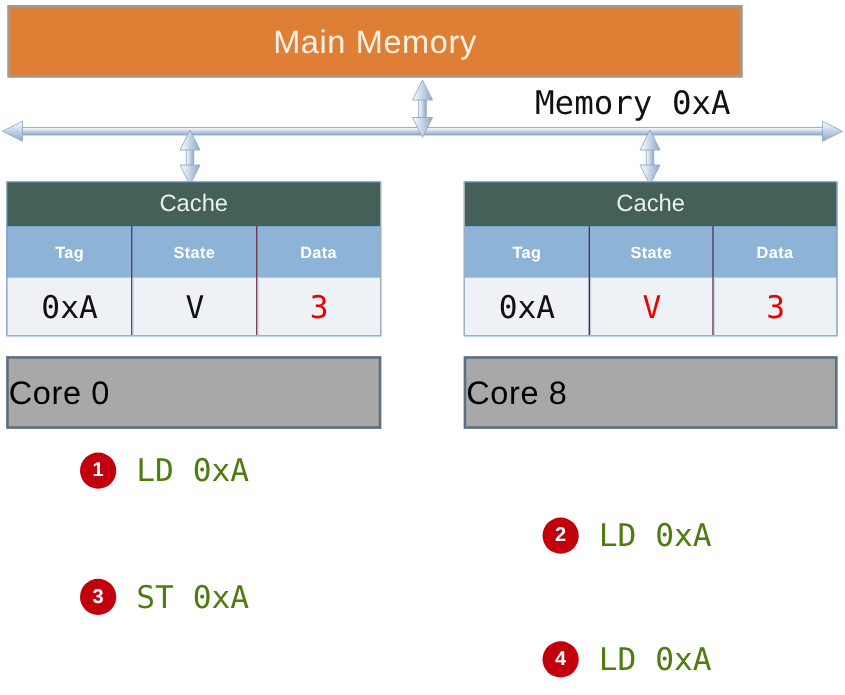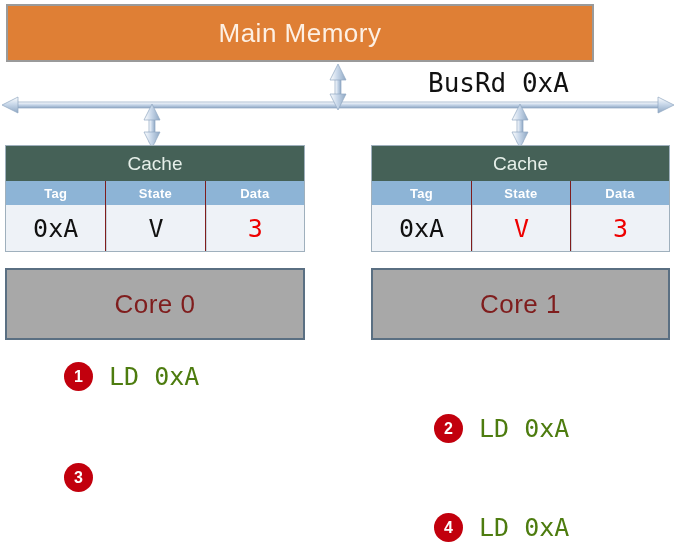--- a/index.html
+++ b/index.html
@@ -45,40 +45,40 @@
   }
   .cache-title{
     background:#456157;height:35px;
     display:flex;align-items:center;justify-content:center;
     color:#e6efe9;font-size:19px;
   }
   .cache-grid{display:flex;}
   .col{flex:1 1 33.3333%;box-sizing:border-box;}
   .col + .col{border-left:1px solid #7f1d1d;}
   .col-head{
-    background:#8db4d6;height:24px;
+    background:#8db4d6;height:41px;
     display:flex;align-items:center;justify-content:center;
     color:#ffffff;font-size:13px;font-weight:bold;letter-spacing:.3px;
   }
   .col-cell{
     background:#eef2f7;height:46px;
     display:flex;align-items:center;justify-content:center;
     font-family:"DejaVu Sans Mono", monospace;
     font-size:25px;color:#111111;
   }
   .col + .col > .col-cell{border-left:1px solid #c8d2da;}
   .cell-red{color:#ee0000;}
 
   .core{
     border:2px solid #5a6f82;
     box-sizing:border-box;
     background:#a8a8a8;
-    height:72px;
-    display:flex;align-items:center;justify-content:center;
-    color:#7f1d1d;font-size:26px;letter-spacing:.5px;
+    height:58px;
+    display:flex;align-items:center;
+    color:#000000;font-size:26px;letter-spacing:.5px;
   }
 
   
   .instr{
     position:absolute;
     display:flex;align-items:center;
   }
   .badge{
     width:29px;height:29px;border-radius:50%;
     background:#c2000d;
@@ -95,21 +95,21 @@
 </style>
 </head>
 <body>
 
 <div class="stage">
 
   <div class="mem-box">
     <span class="mem-label">Main Memory</span>
   </div>
 
-  <div class="bus-label">BusRd 0xA</div>
+  <div class="bus-label">Memory 0xA</div>
 
   <svg class="wires" viewBox="0 0 676 330" xmlns="http://www.w3.org/2000/svg">
     <defs>
       <linearGradient id="gH" x1="0" y1="0" x2="0" y2="1">
         <stop offset="0%" stop-color="#ffffff"></stop>
         <stop offset="45%" stop-color="#c9d8ea"></stop>
         <stop offset="100%" stop-color="#8fa8c4"></stop>
       </linearGradient>
       <linearGradient id="gV" x1="0" y1="0" x2="1" y2="0">
         <stop offset="0%" stop-color="#ffffff"></stop>
@@ -178,36 +178,37 @@
           <div class="col-head">State</div>
           <div class="col-cell cell-red">V</div>
         </div>
         <div class="col">
           <div class="col-head">Data</div>
           <div class="col-cell cell-red">3</div>
         </div>
       </div>
     </div>
     <div class="core" style="margin-top:16px;">
-      <span>Core 1</span>
+      <span>Core 8</span>
     </div>
   </div>
 
   <div class="instr" style="left:64px;top:362px;">
     <div class="badge">1</div>
     <div class="instr-text">LD 0xA</div>
   </div>
 
   <div class="instr" style="left:434px;top:414px;">
     <div class="badge">2</div>
     <div class="instr-text">LD 0xA</div>
   </div>
 
   <div class="instr" style="left:64px;top:463px;">
     <div class="badge">3</div>
+    <div class="instr-text">ST 0xA</div>
   </div>
 
   <div class="instr" style="left:434px;top:513px;">
     <div class="badge">4</div>
     <div class="instr-text">LD 0xA</div>
   </div>
 
 </div>
 
 </body></html>

